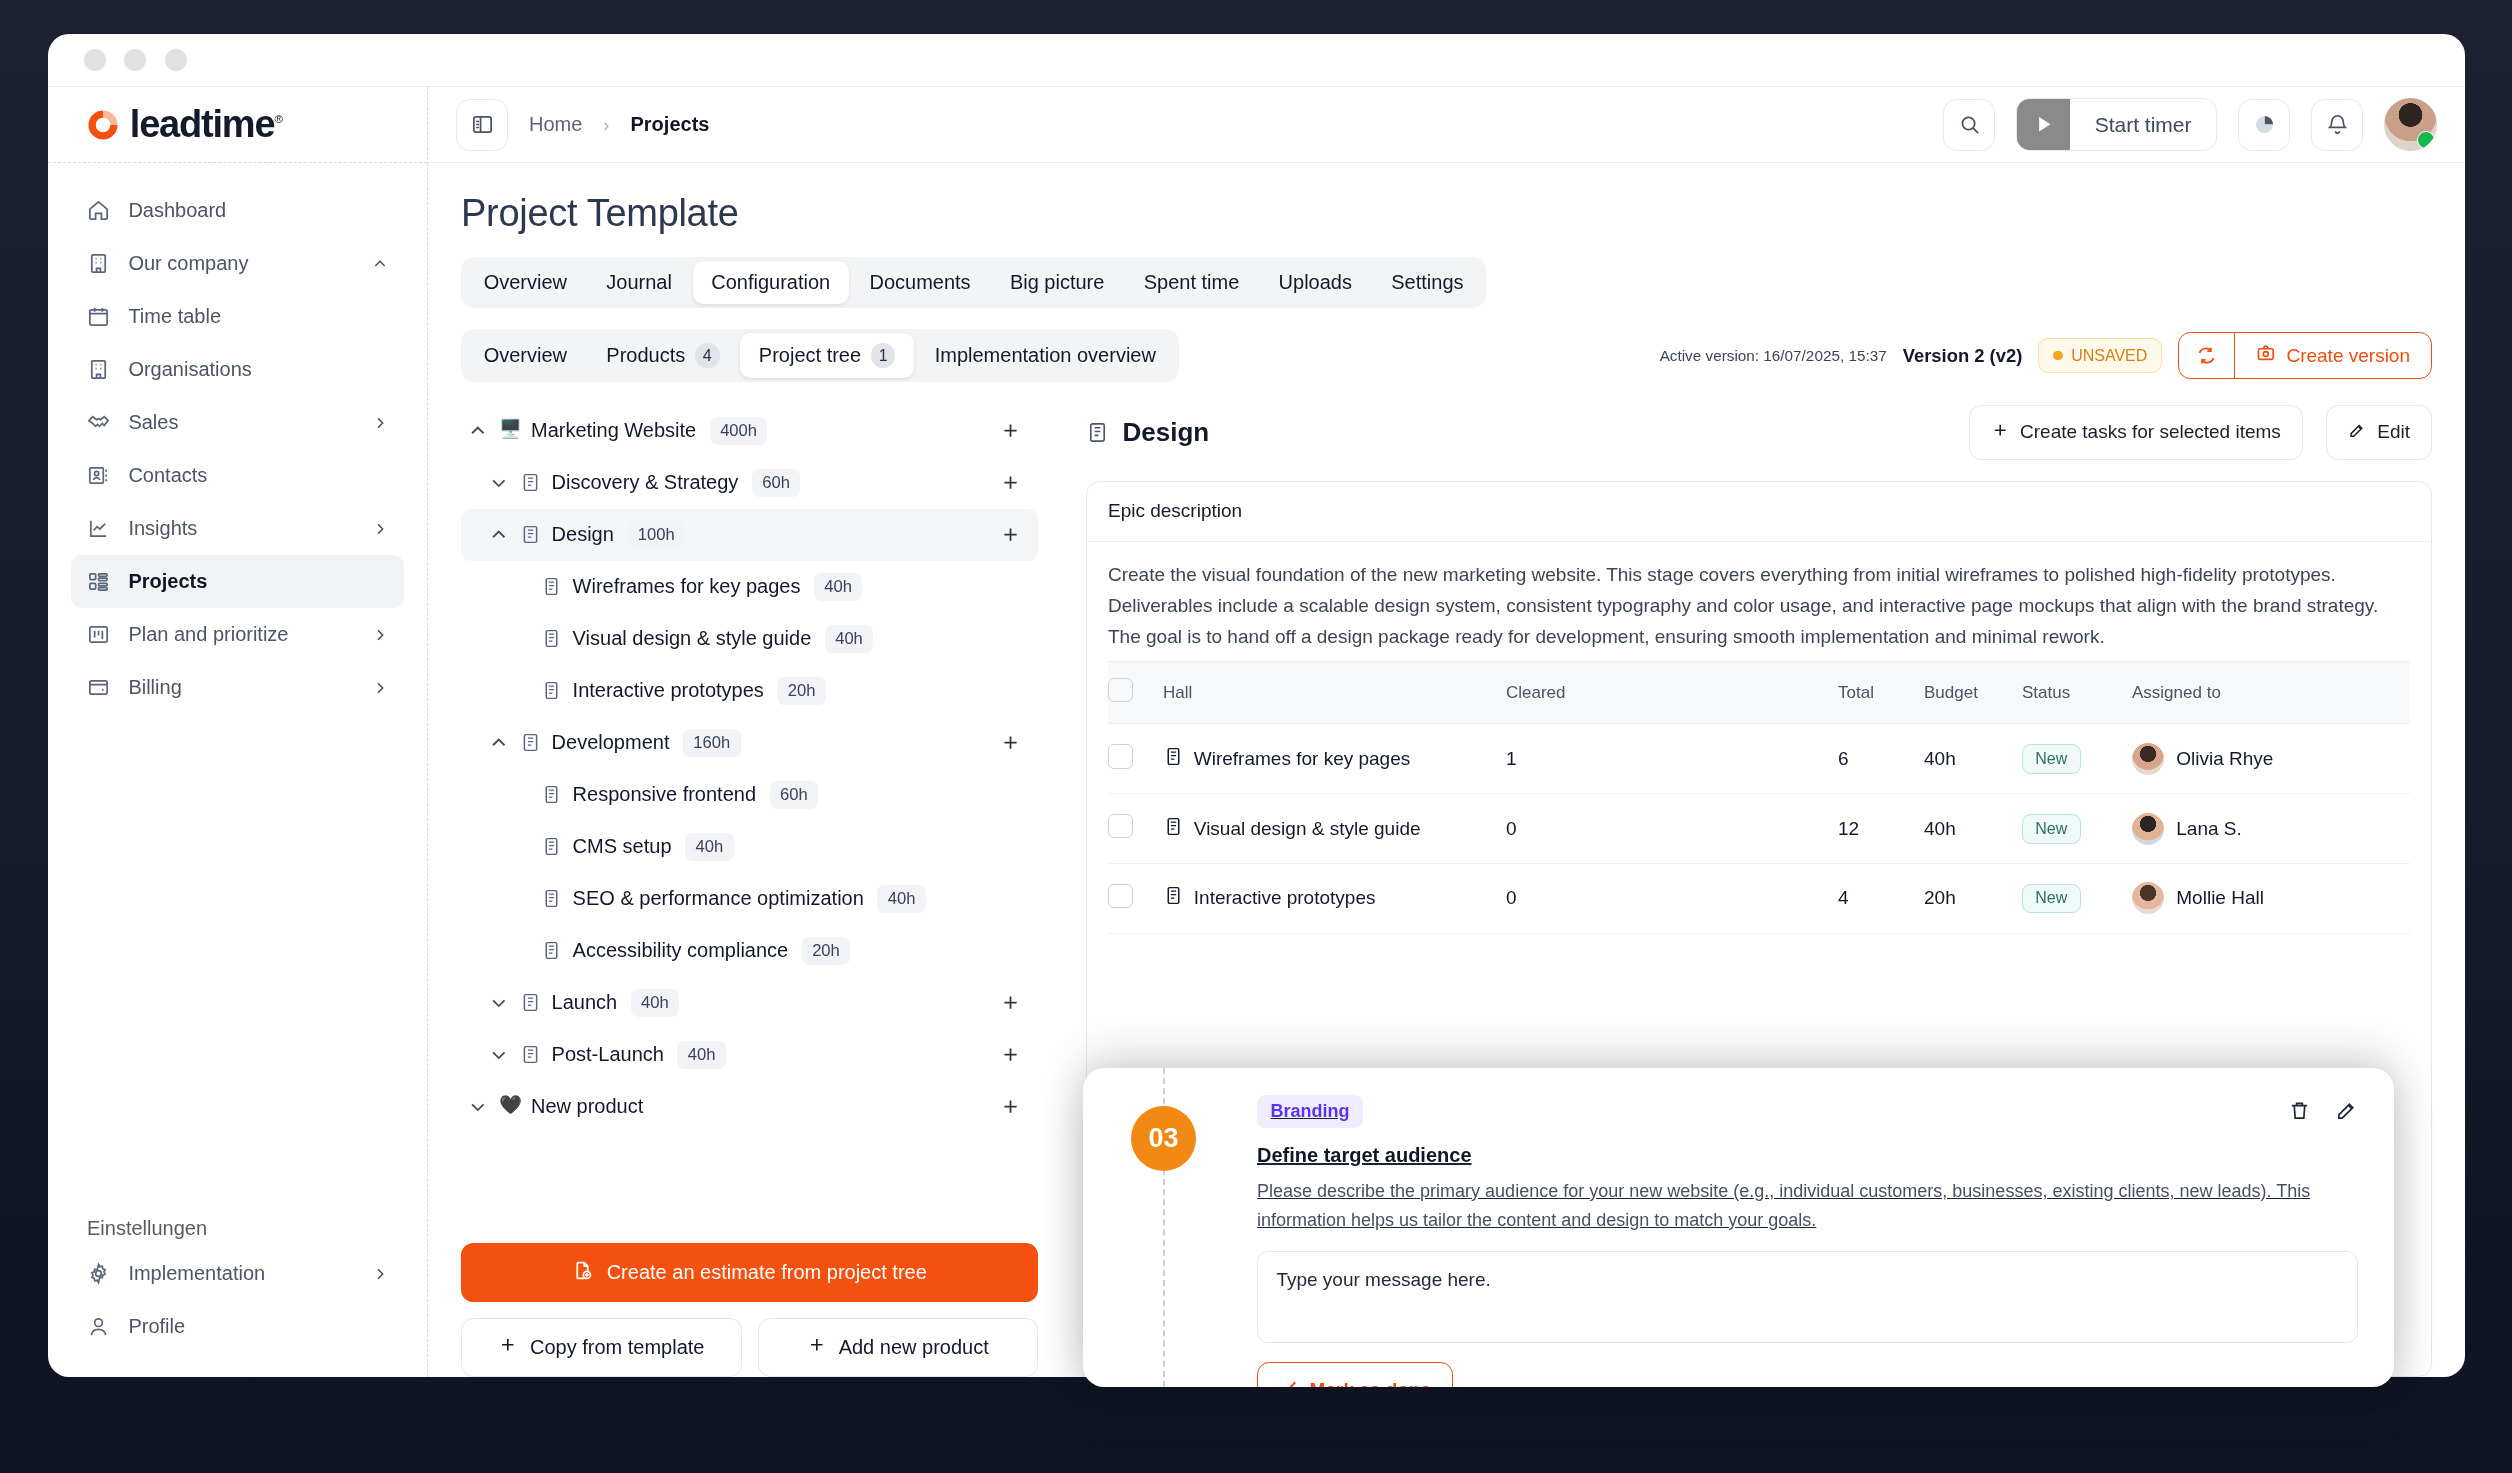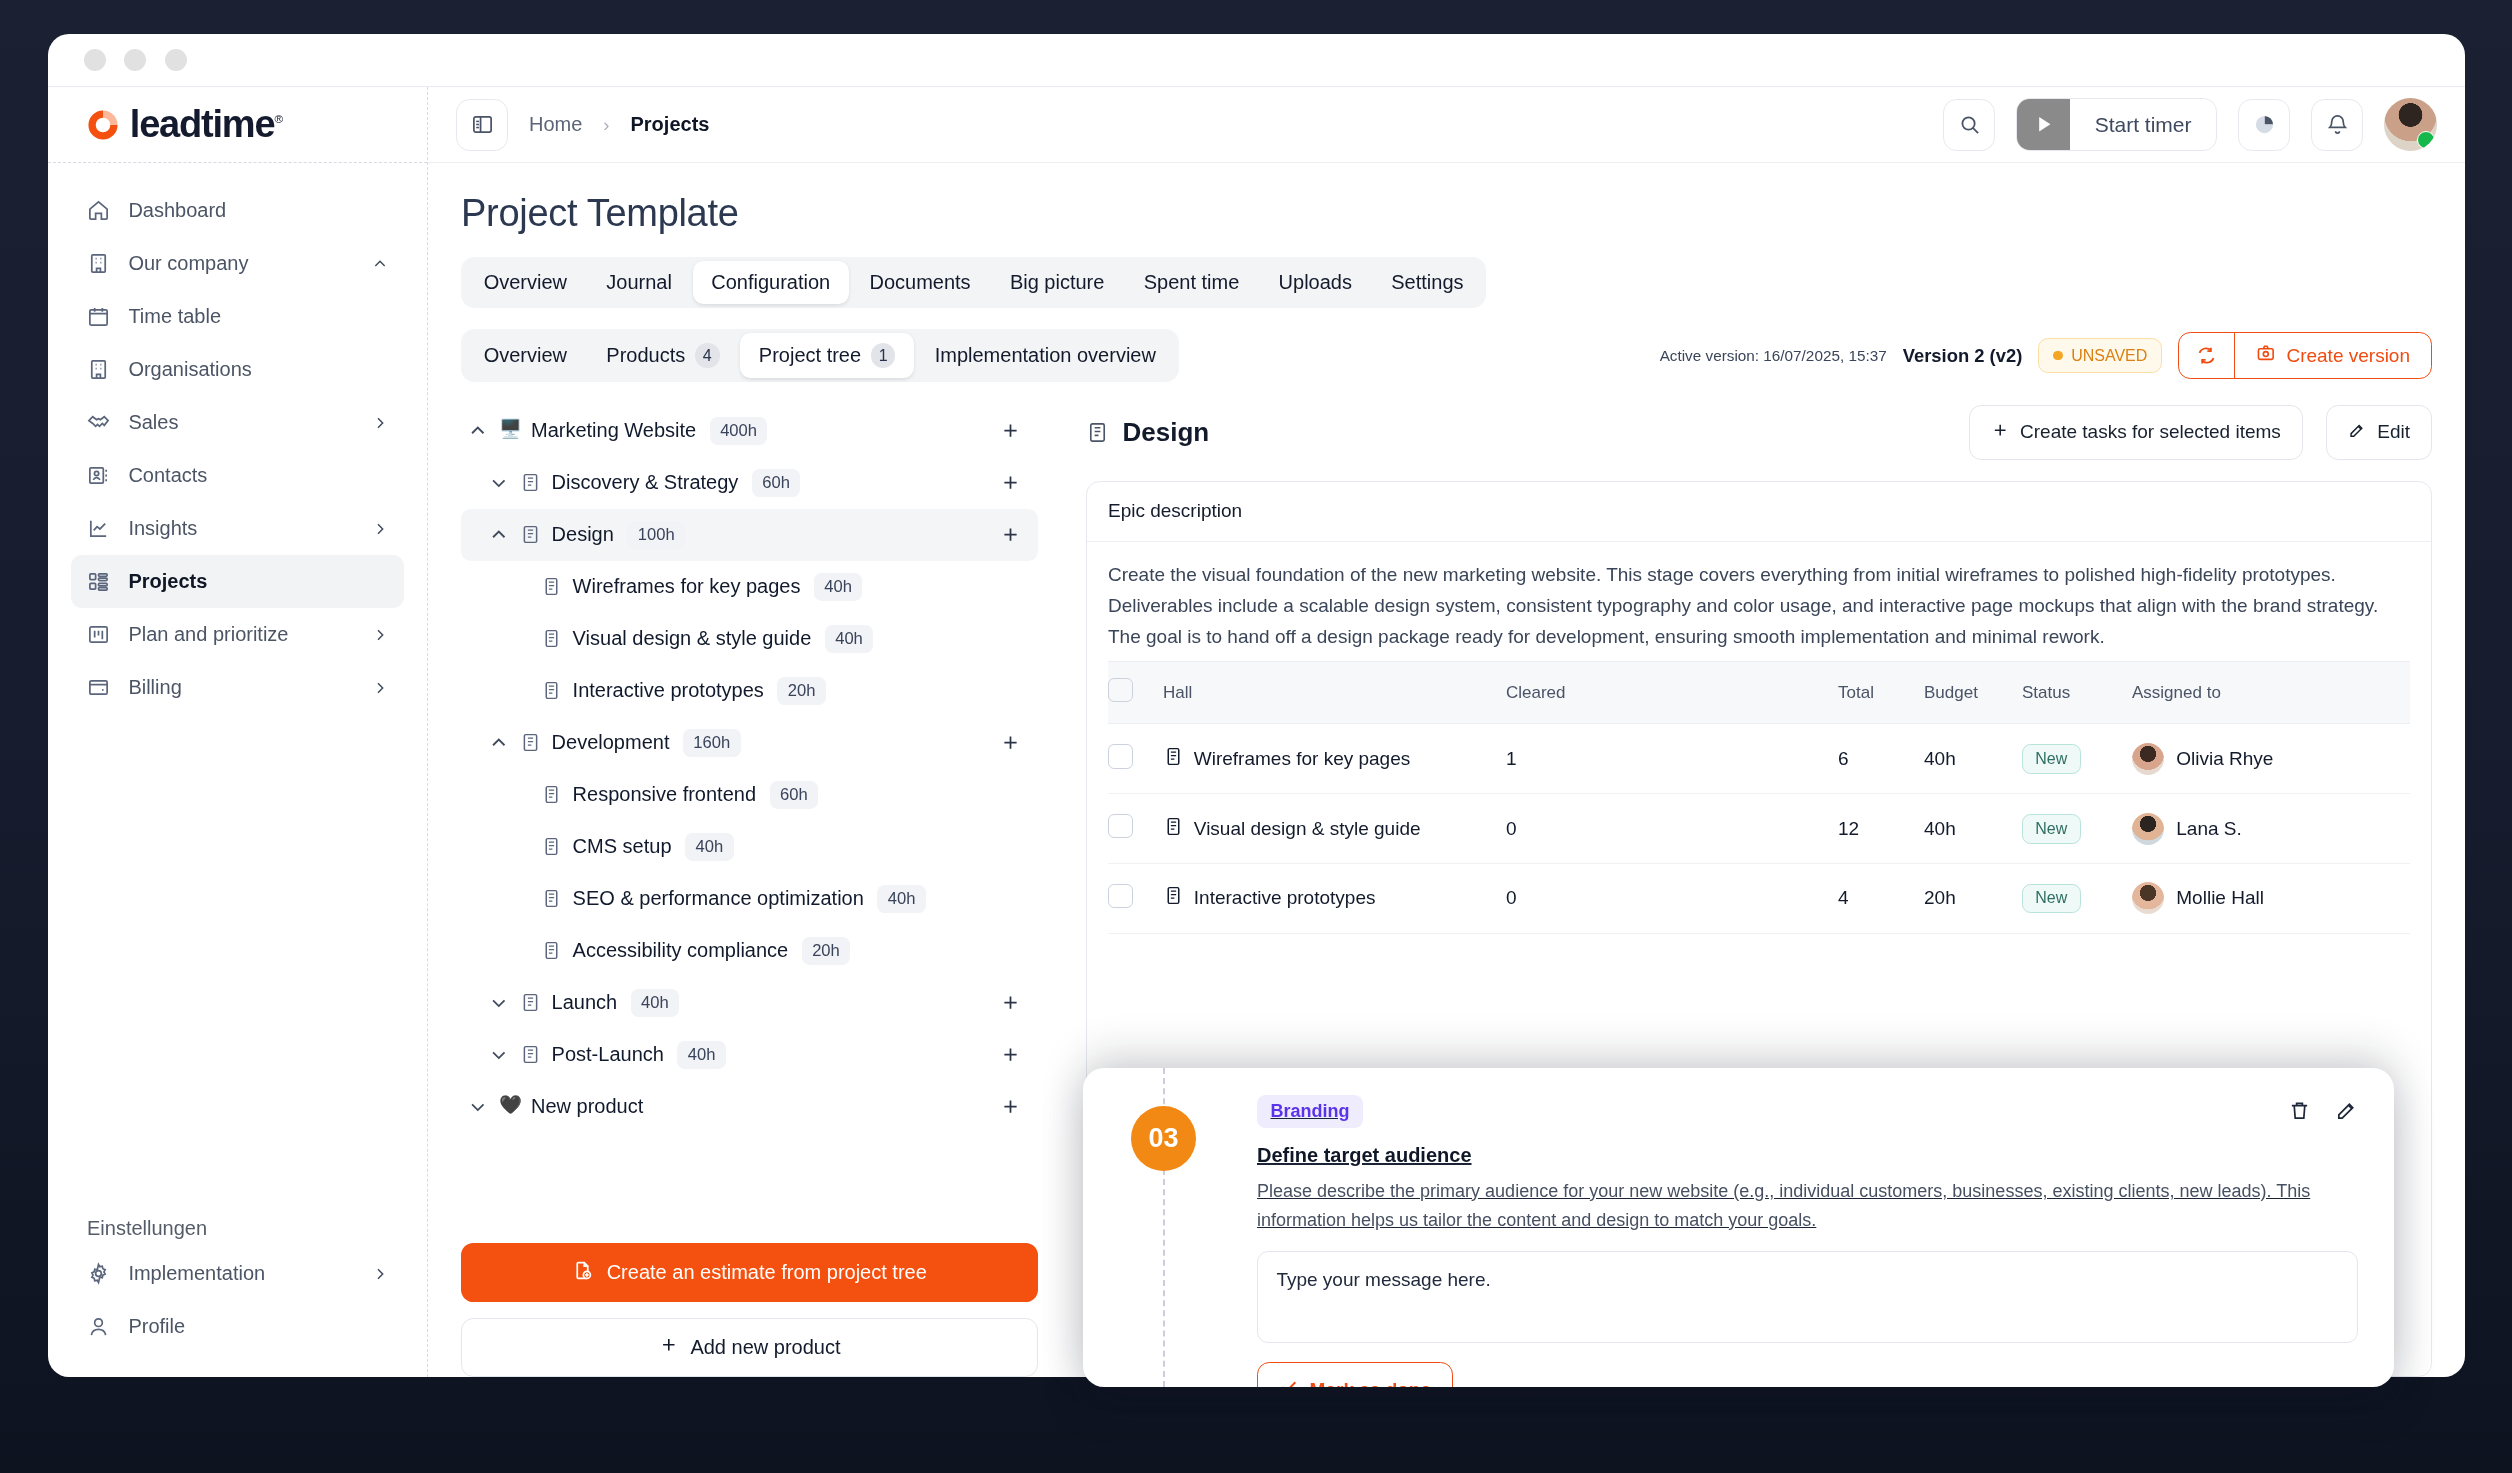--- a/index.html
+++ b/index.html
@@ -725,20 +725,26 @@
                 <button class="btn-primary">
                   <span><svg viewBox="0 0 24 24" width="21" height="21" fill="none" stroke="#fff" stroke-width="2">
                         <path d="M14 3H7a1 1 0 0 0-1 1v16a1 1 0 0 0 1 1h10a1 1 0 0 0 1-1V7z"></path>
                         <path d="M14 3v4h4"></path>
                         <circle cx="17" cy="17" r="4" fill="#f4500f"></circle>
                         <path d="M17 15v4M15 17h4" stroke="#fff"></path>
                       </svg></span>
                   <span>Create an estimate from project tree</span>
                 </button>
                 <div class="btn-row">
+                  <button class="btn-ghost">
+                    <span><svg viewBox="0 0 24 24" width="19.6" height="19.6" fill="none" stroke="currentColor" stroke-width="2">
+                          <path d="M12 5v14M5 12h14"></path>
+                        </svg></span>
+                    <span>Copy from template</span>
+                  </button>
                   <button class="btn-ghost">
                     <span><svg viewBox="0 0 24 24" width="19.6" height="19.6" fill="none" stroke="currentColor" stroke-width="2">
                           <path d="M12 5v14M5 12h14"></path>
                         </svg></span>
                     <span>Add new product</span>
                   </button>
                 </div>
               </div>
             </section>
 

